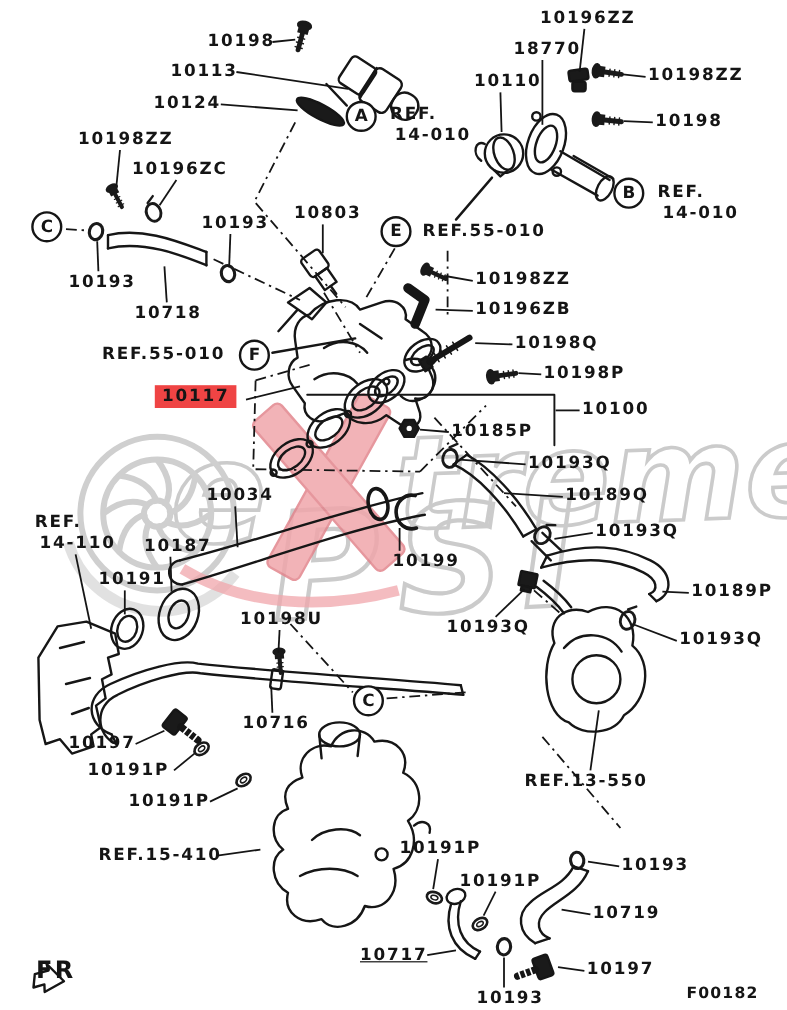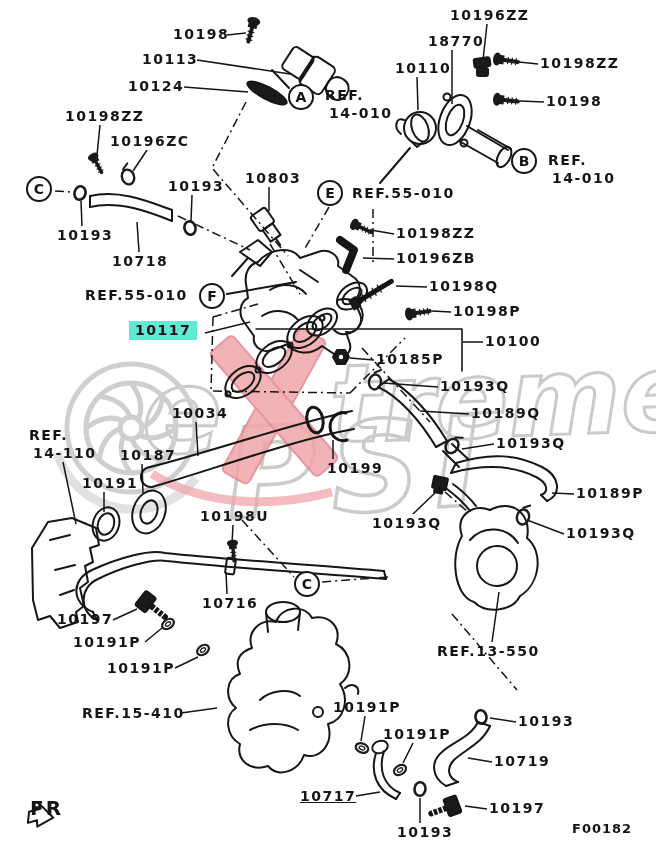--- a/index.html
+++ b/index.html
@@ -358,21 +358,21 @@
       <div class="part-label" style="left: 57px; top: 228px;">10193</div>
       <div class="part-label" style="left: 112px; top: 254px;">10718</div>
       <div class="part-label" style="left: 168px; top: 179px;">10193</div>
       <div class="part-label" style="left: 245px; top: 171px;">10803</div>
       <div class="part-label" style="left: 352px; top: 186px;">REF.55-010</div>
       <div class="part-label" style="left: 396px; top: 226px;">10198ZZ</div>
       <div class="part-label" style="left: 396px; top: 251px;">10196ZB</div>
       <div class="part-label" style="left: 429px; top: 279px;">10198Q</div>
       <div class="part-label" style="left: 453px; top: 304px;">10198P</div>
       <div class="part-label" style="left: 85px; top: 288px;">REF.55-010</div>
-      <div class="part-label highlighted" style="background: #5eead4; left: 129px; top: 321px;">10117</div>
+      <div class="part-label highlighted" style="background: #ef4444; left: 129px; top: 321px;">10117</div>
       <div class="part-label" style="left: 485px; top: 334px;">10100</div>
       <div class="part-label" style="left: 376px; top: 352px;">10185P</div>
       <div class="part-label" style="left: 440px; top: 379px;">10193Q</div>
       <div class="part-label" style="left: 471px; top: 406px;">10189Q</div>
       <div class="part-label" style="left: 172px; top: 406px;">10034</div>
       <div class="part-label" style="left: 29px; top: 428px;">REF.</div>
       <div class="part-label" style="left: 33px; top: 446px;">14-110</div>
       <div class="part-label" style="left: 120px; top: 448px;">10187</div>
       <div class="part-label" style="left: 82px; top: 476px;">10191</div>
       <div class="part-label" style="left: 496px; top: 436px;">10193Q</div>

